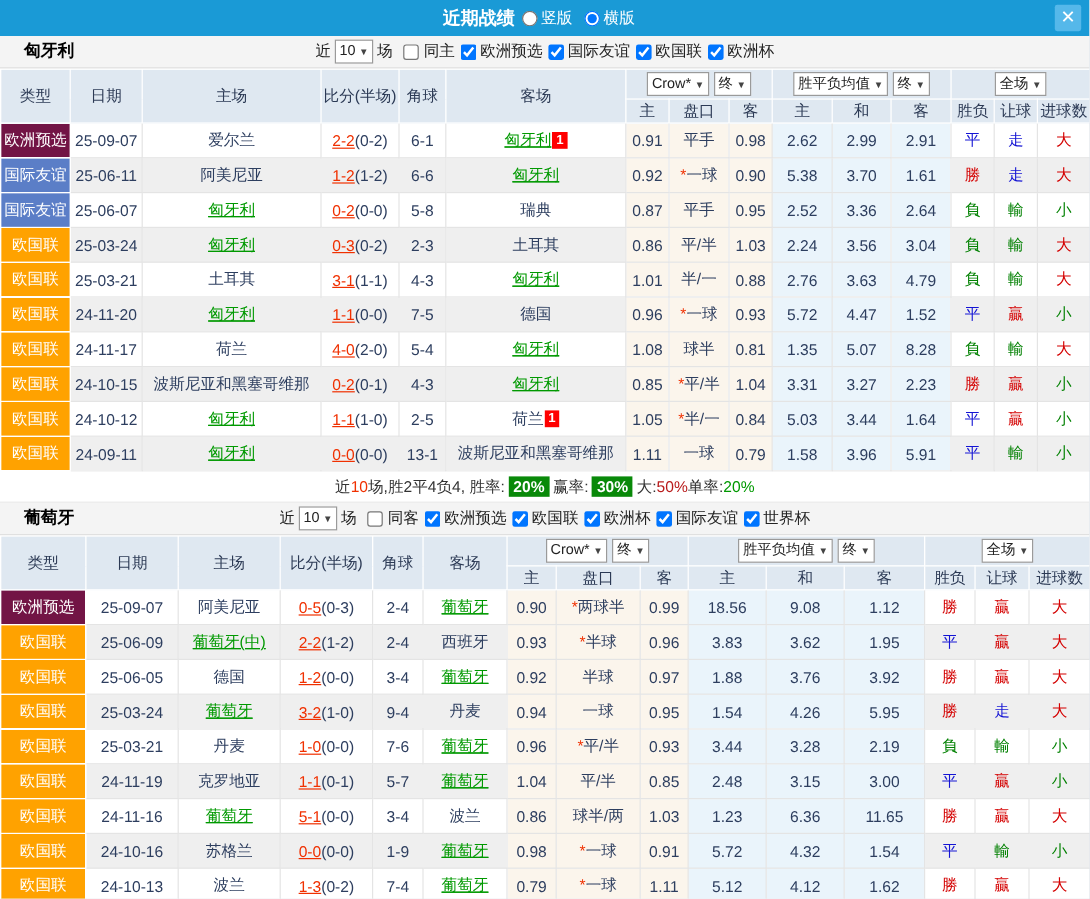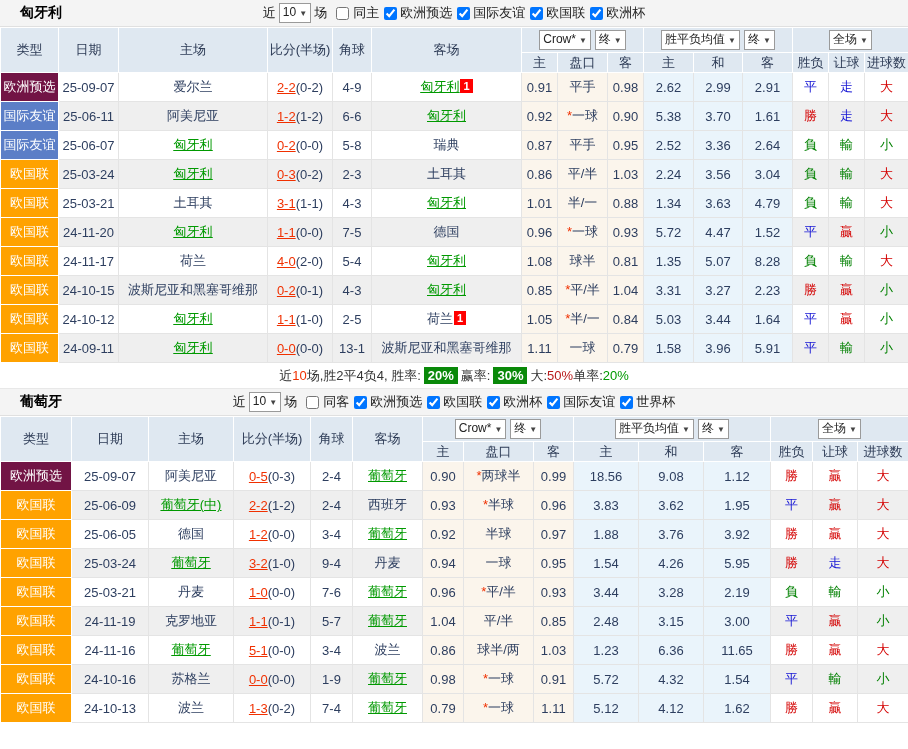--- a/index.html
+++ b/index.html
@@ -51,20 +51,32 @@
   .sum-k{color:#333;}
   .sum-r{color:#f03000;}
   .sum-b{color:#b91c1c;}
   .sum-g{color:#009900;}
   .sum-badge{background:#098909;color:#fff;font-weight:bold;padding:1px 4px;margin:0 3px;}
 </style>
 </head>
 <body>
 
 <div class="app">
+  <div class="topbar">
+    <span class="title">近期战绩</span>
+    <label class="radio-label">
+      <input type="radio" name="layout" style="">
+      <span>竖版</span>
+    </label>
+    <label class="radio-label">
+      <input type="radio" name="layout" checked="" style="">
+      <span>横版</span>
+    </label>
+    <div class="close-btn">✕</div>
+  </div>
   <div id="sections">
       <div class="section">
         <div class="section-header">
           <span class="team-title">匈牙利</span>
           <div class="filter">
             <span>近</span>
             <span class="selbox"><span>10</span><span class="arr">▼</span></span>
             <span>场</span>
             <input type="checkbox" style="">
             <span>同主</span>
@@ -119,21 +131,21 @@
               <th>让球</th>
               <th>进球数</th>
             </tr>
           </thead>
           <tbody>
             <tr class="odd">
               <td class="badge lg-purple">欧洲预选</td>
               <td>25-09-07</td>
               <td><span>爱尔兰</span></td>
               <td><span class="sc-red">2-2</span><span>(0-2)</span></td>
-              <td>4-9</td>
+              <td>6-1</td>
               <td class="team-green"><span class="team-green">匈牙利</span><span class="mini-badge">1</span></td>
               <td class="cream">0.91</td>
               <td class="cream"><span>平手</span></td>
               <td class="cream">0.98</td>
               <td class="blues">2.62</td>
               <td class="blues">2.99</td>
               <td class="blues">2.91</td>
               <td><span class="res-blue">平</span></td>
               <td><span class="res-blue">走</span></td>
               <td><span class="res-red">大</span></td>
@@ -192,21 +204,21 @@
             <tr class="odd">
               <td class="badge lg-orange">欧国联</td>
               <td>25-03-21</td>
               <td><span>土耳其</span></td>
               <td><span class="sc-red">3-1</span><span>(1-1)</span></td>
               <td>4-3</td>
               <td class="team-green"><span class="team-green">匈牙利</span></td>
               <td class="cream">1.01</td>
               <td class="cream"><span>半/一</span></td>
               <td class="cream">0.88</td>
-              <td class="blues">1.34</td>
+              <td class="blues">2.76</td>
               <td class="blues">3.63</td>
               <td class="blues">4.79</td>
               <td><span class="res-green">負</span></td>
               <td><span class="res-green">輸</span></td>
               <td><span class="res-red">大</span></td>
             </tr>
             <tr class="even">
               <td class="badge lg-orange">欧国联</td>
               <td>24-11-20</td>
               <td class="team-green"><span class="team-green">匈牙利</span></td>

